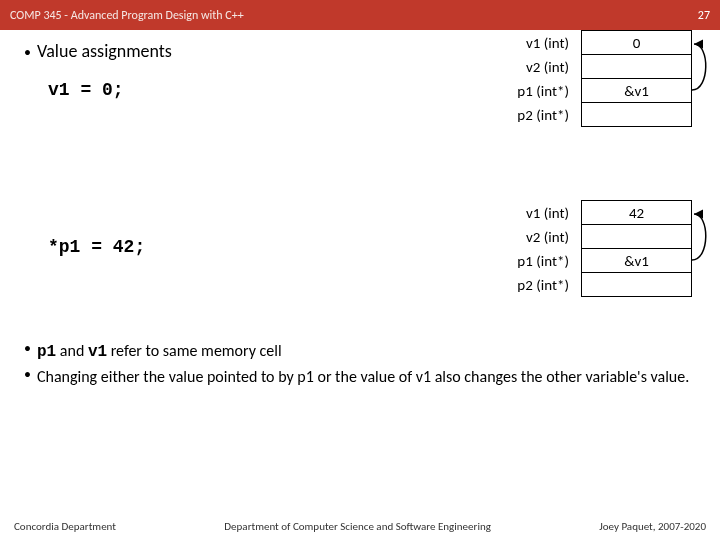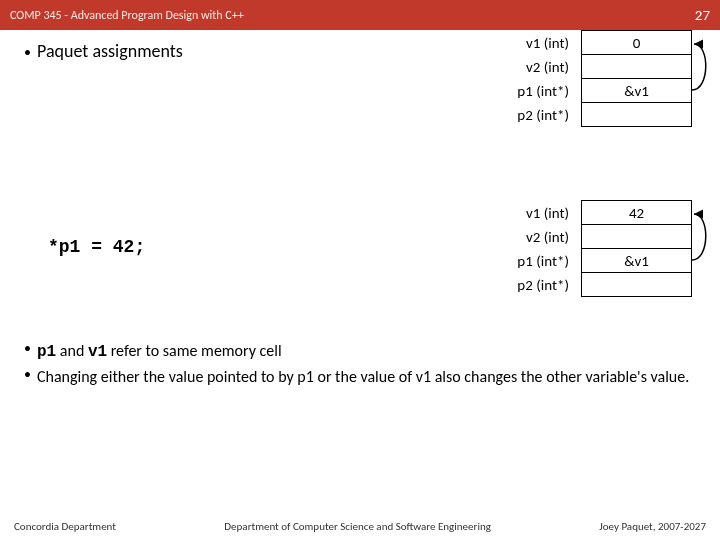--- a/index.html
+++ b/index.html
@@ -1,20 +1,20 @@
 <!DOCTYPE html>
 <html><head>
 <meta charset="utf-8">
 <style>
   * { box-sizing: border-box; margin: 0; padding: 0; }
   html, body { width: 720px; height: 540px; font-family: "Segoe UI", Calibri, Arial, sans-serif; background: #fff; color: #000; }
   .slide { width: 720px; height: 540px; position: relative; display: flex; flex-direction: column; border-radius: 26px; }
   .header { background: #c0392b; height: 30px; display: flex; align-items: center; justify-content: space-between; padding: 0 10px; color: #fff; font-size: 12px; }
   .header-left { color: #f5e6e3; }
-  .header-right { font-size: 15px; }
+  .header-right { font-size: 12px; }
   .subheader { background: #e67e22; height: 32px; display: flex; align-items: center; padding: 0 14px; color: #fff; font-size: 18px; }
   .body { flex: 1; padding: 10px 20px 0 24px; font-size: 16px; position: relative; }
   .bullet-heading { font-size: 18px; margin-bottom: 6px; }
   .dot { margin-right: 6px; font-size: 14px; vertical-align: middle; }
   .code { font-family: "Courier New", monospace; font-weight: bold; font-size: 18px; margin-left: 24px; }
   .section { position: absolute; left: 24px; }
   .sec1 { top: 10px; }
   .sec1 .code { margin-top: 18px; }
   .sec2 { top: 207px; }
   .notes { position: absolute; left: 24px; right: 20px; top: 310px; font-size: 16px; line-height: 1.35; }
@@ -40,22 +40,23 @@
   <div class="header">
     <span class="header-left">COMP 345 - Advanced Program Design with C++</span>
     <span class="header-right">27</span>
   </div>
 
 
   <div class="body">
 
     <div class="section sec1">
       <div class="bullet-heading">
-        <span class="dot">•</span><span>Paquet assignments</span>
+        <span class="dot">•</span><span>Value assignments</span>
       </div>
+      <div class="code">v1 = 0;</div>
     </div>
 
     <div class="diagram dia1">
       <table class="mem-table">
         <tbody>
             <tr>
               <td class="lbl">v1 (int)</td>
               <td class="cell">0</td>
             </tr>
         <tr>
@@ -128,16 +129,16 @@
         <span class="dot">•</span>
         <span class="txt">Changing either the value pointed to by p1 or the value of v1 also changes the other variable's value.</span>
       </div>
     </div>
 
   </div>
 
   <div class="footer">
     <span>Concordia Department</span>
     <span>Department of Computer Science and Software Engineering</span>
-    <span>Joey Paquet, 2007-2027</span>
+    <span>Joey Paquet, 2007-2020</span>
   </div>
 
 </div>
 
 </body></html>

